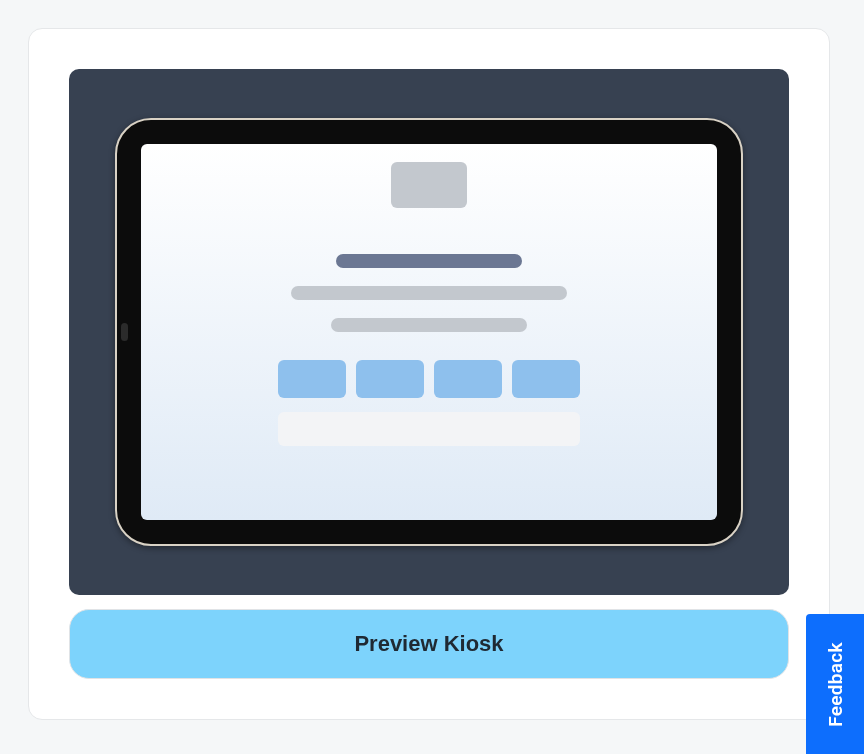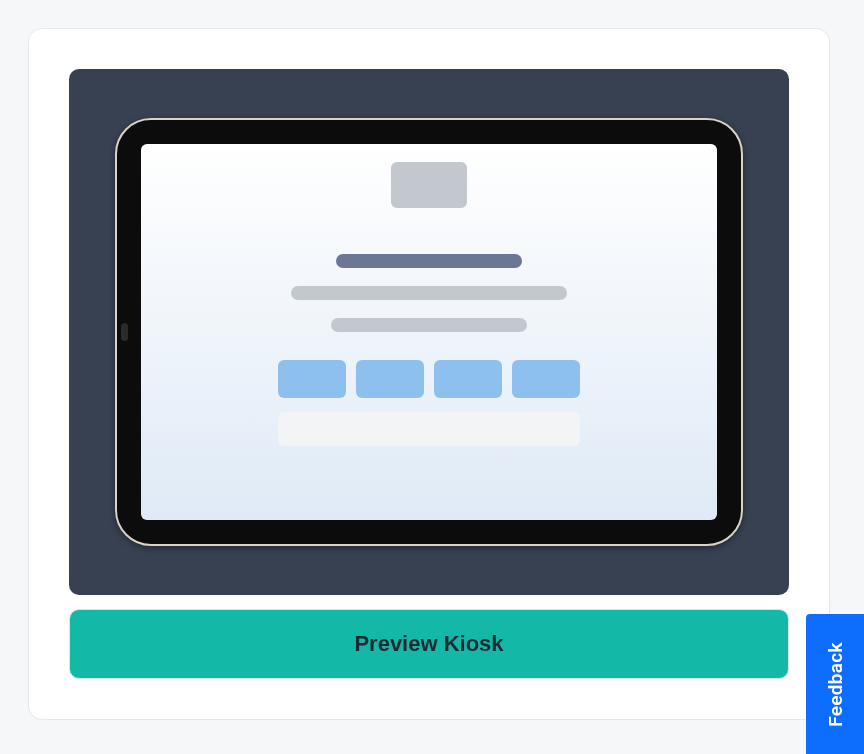--- a/index.html
+++ b/index.html
@@ -120,23 +120,23 @@
       width: 302px;
       height: 34px;
       background: #f3f4f6;
       border-radius: 6px;
     }
 
     .preview-button {
       margin-top: 14px;
       width: 100%;
       height: 70px;
-      background: #14b8a6;
+      background: #7dd3fc;
       border: 1px solid #e0e3e6;
-      border-radius: 10px;
+      border-radius: 20px;
       font-size: 22px;
       font-weight: 600;
       color: #1f2933;
       cursor: pointer;
       display: flex;
       align-items: center;
       justify-content: center;
     }
 
     .feedback-tab {

